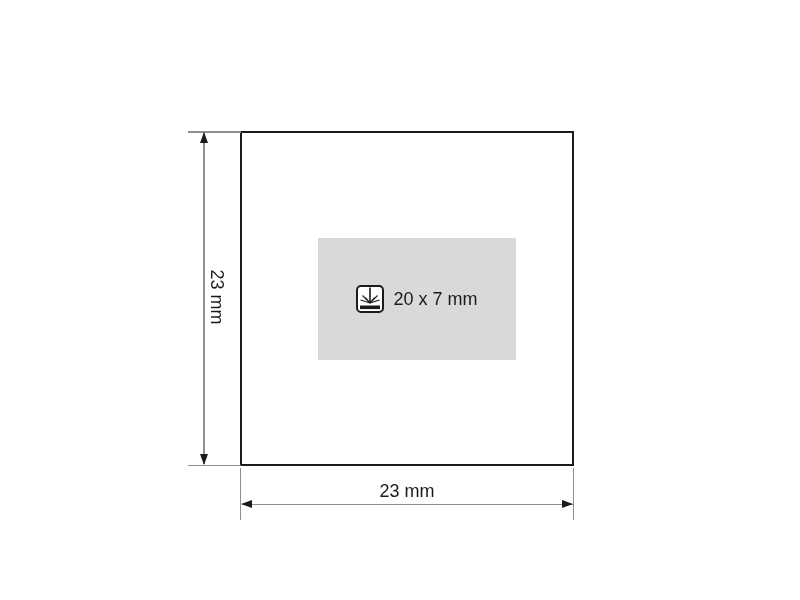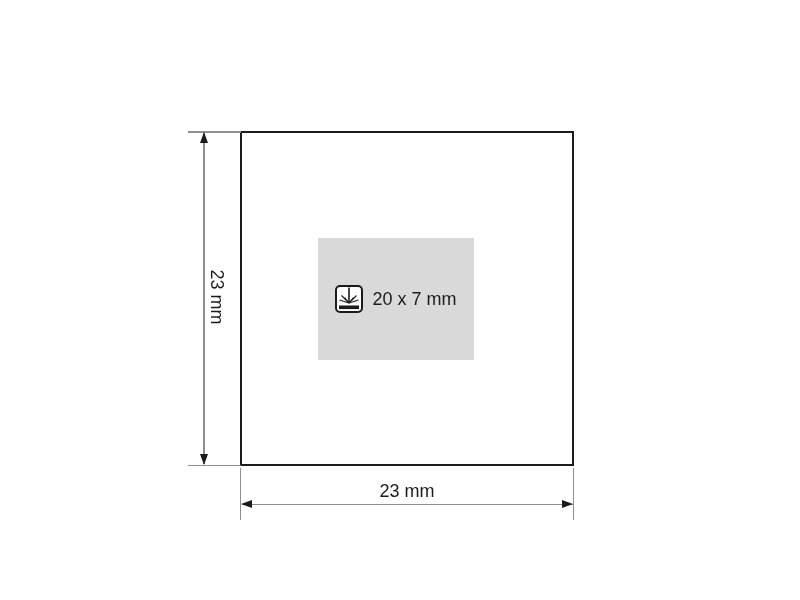--- a/index.html
+++ b/index.html
@@ -26,21 +26,21 @@
     left: 240px; top: 131px;
     width: 334px; height: 335px;
     border: 2px solid #1b1b1b;
     box-sizing: border-box;
     background: #ffffff;
   }
   
   .print-area {
     position: absolute;
     left: 318px; top: 238px;
-    width: 156px; height: 122px;
+    width: 198px; height: 122px;
     background: #d9d9d9;
     display: flex;
     align-items: center;
     justify-content: center;
     gap: 9px;
   }
   .laser-icon {
     width: 28px; height: 28px;
     display: inline-block;
     flex: 0 0 auto;

